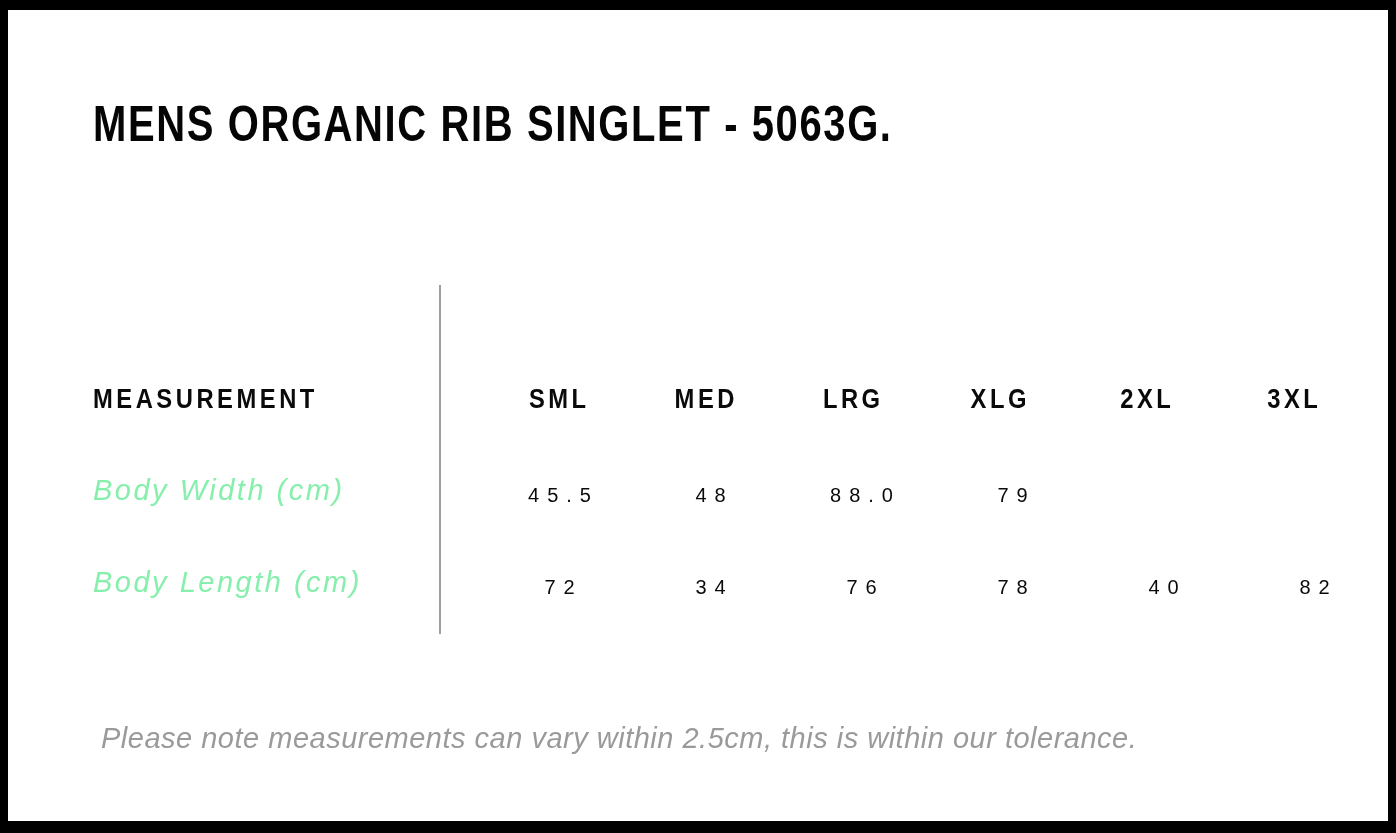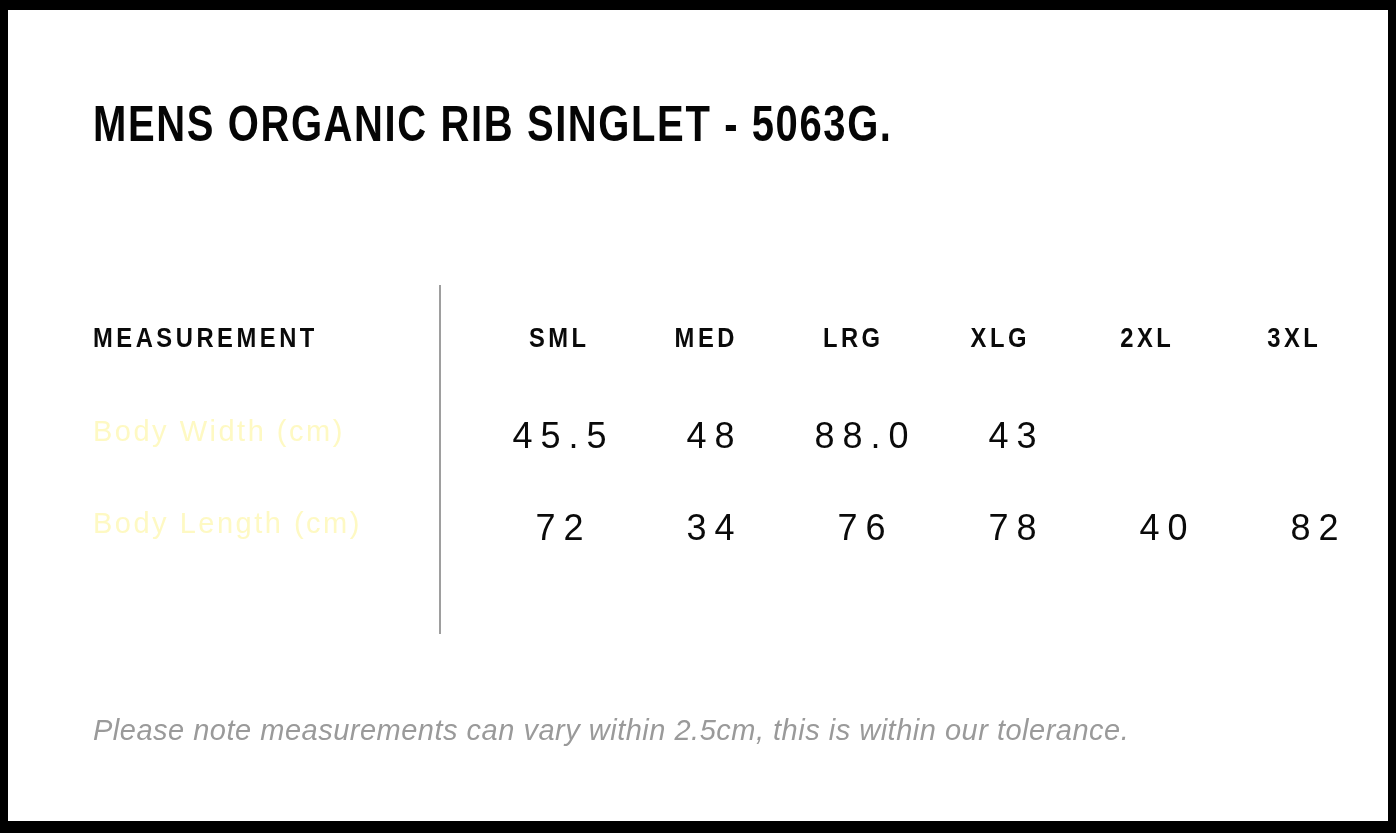--- a/index.html
+++ b/index.html
@@ -31,49 +31,50 @@
   .divider {
     position: absolute;
     left: 439px; top: 285px;
     width: 2px; height: 349px;
     background: #9e9e9e;
   }
   .table {
     position: absolute;
     left: 93px; top: 323px;
   }
-  .row { display: flex; height: 92px; align-items: flex-start; }
+  .row { display: flex; height: 92px; align-items: flex-end; }
   .cell { white-space: nowrap; }
   .label-cell { width: 391px; text-align: left; }
   .size-cell { width: 143px; text-align: center; }
   .hdr {
     font-weight: bold;
     font-size: 27px;
     letter-spacing: 4px;
     padding-left: 4px;
     color: #0a0a0a;
     transform: scaleX(0.88);
   }
   .label-cell.hdr { transform-origin: left center; padding-left: 0; }
   .size-cell.hdr  { transform-origin: center center; }
   .rowlabel {
     font-size: 29px;
     letter-spacing: 2.5px;
-    color: #fef9c3;
+    color: #86efac;
+    font-style: italic;
   }
   .val {
-    font-size: 36px;
+    font-size: 20px;
     letter-spacing: 8px;
     padding-left: 8px;
     color: #0a0a0a;
   }
   .note {
     position: absolute;
     left: 93px; top: 716px;
-    margin: 0;
+    margin: 8px;
     font-style: italic;
     font-size: 29px;
     line-height: 1;
     letter-spacing: 0.5px;
     color: #9a9a9a;
     white-space: nowrap;
   }
 </style>
 </head>
 <body>
@@ -93,21 +94,21 @@
     <div class="cell size-cell hdr">XLG</div>
     <div class="cell size-cell hdr">2XL</div>
     <div class="cell size-cell hdr">3XL</div>
   </div>
 
   <div class="row">
     <div class="cell label-cell rowlabel">Body Width (cm)</div>
     <div class="cell size-cell val">45.5</div>
     <div class="cell size-cell val">48</div>
     <div class="cell size-cell val">88.0</div>
-    <div class="cell size-cell val">43</div>
+    <div class="cell size-cell val">79</div>
   </div>
 
   <div class="row">
     <div class="cell label-cell rowlabel">Body Length (cm)</div>
     <div class="cell size-cell val">72</div>
     <div class="cell size-cell val">34</div>
     <div class="cell size-cell val">76</div>
     <div class="cell size-cell val">78</div>
     <div class="cell size-cell val">40</div>
     <div class="cell size-cell val">82</div>

